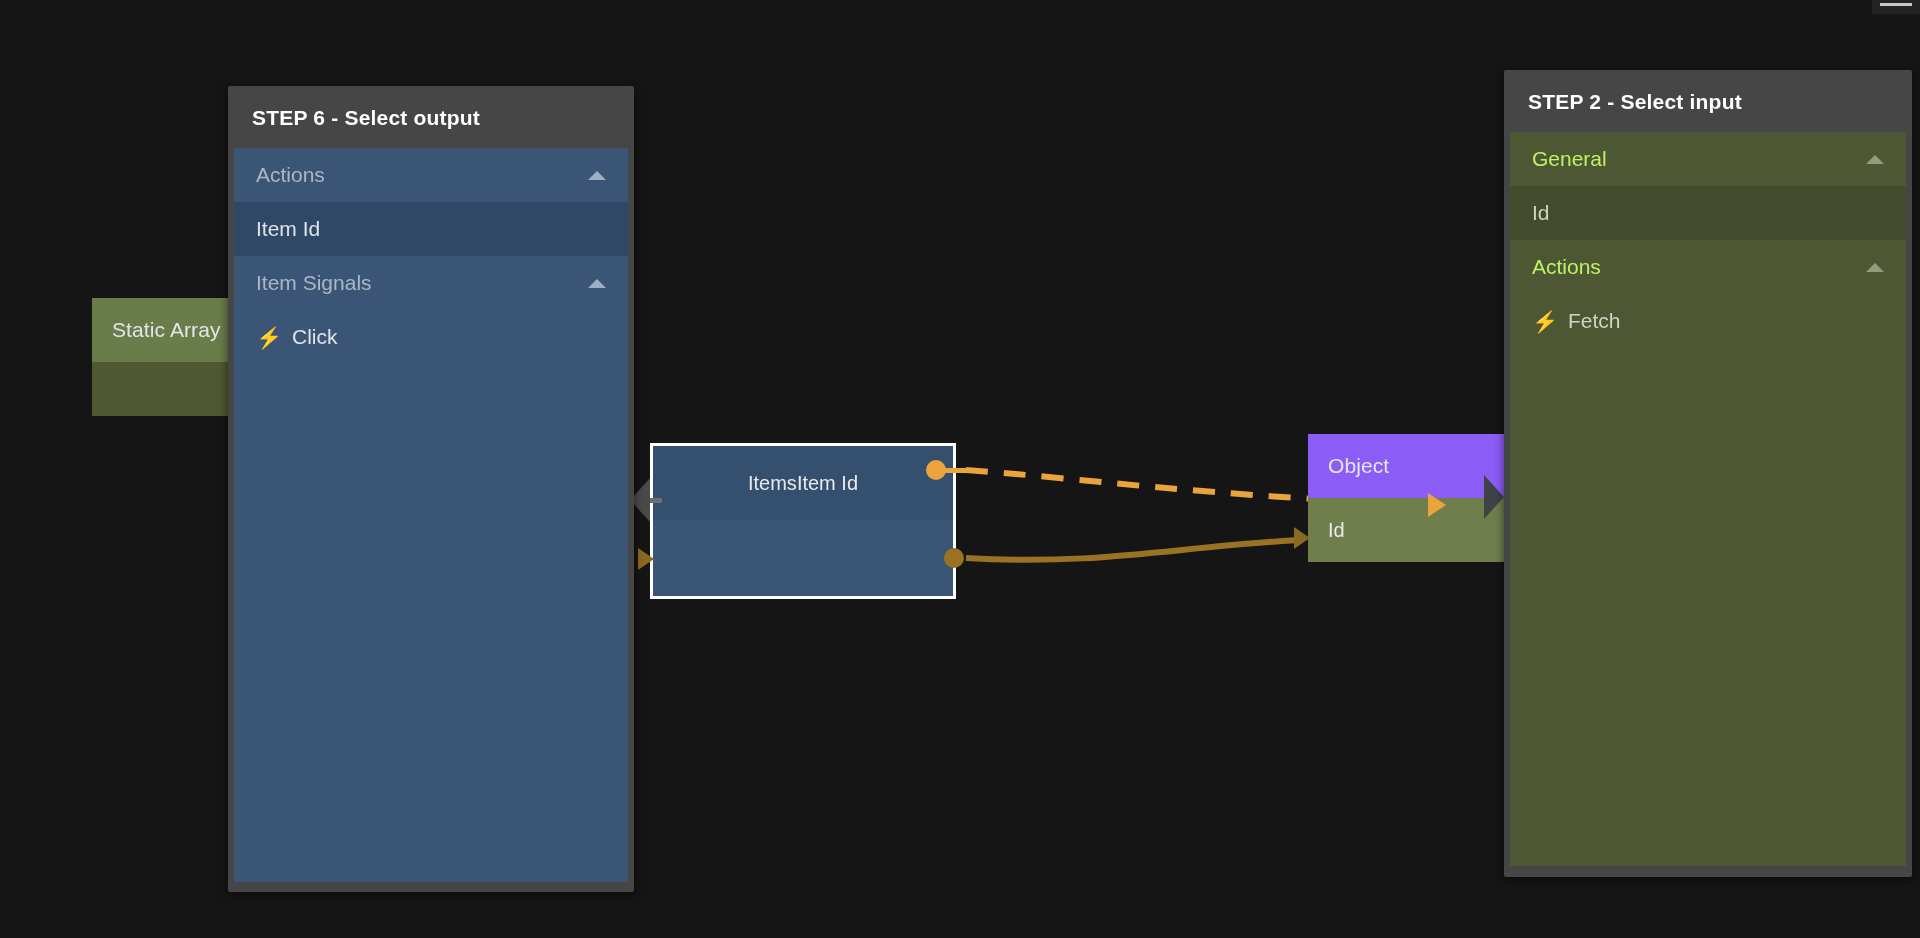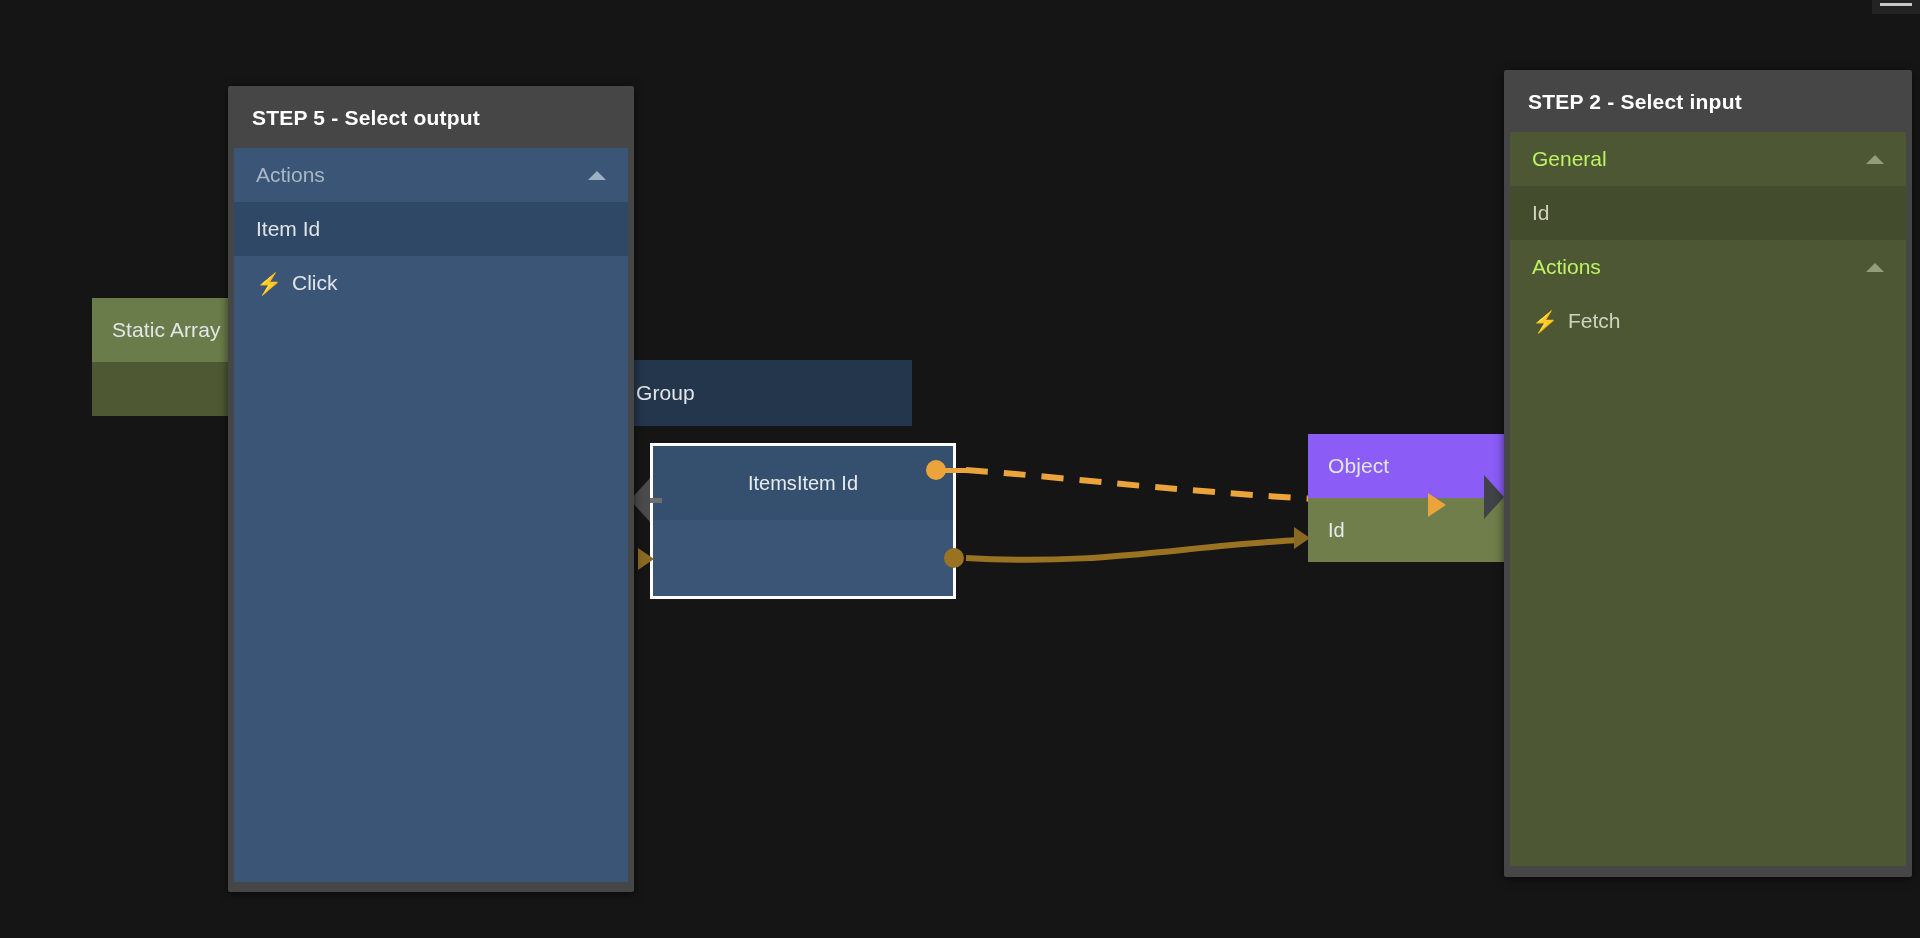--- a/index.html
+++ b/index.html
@@ -245,23 +245,20 @@
     <path d="M 966 470 C 1080 478, 1200 496, 1440 505" stroke="#eba43c" stroke-width="6" fill="none" stroke-dasharray="22 16" stroke-linecap="butt"></path>
 
     <path d="M 966 558 C 1100 566, 1180 546, 1300 540" stroke="#9a7322" stroke-width="6" fill="none"></path>
   </svg>
 
   <div class="node" id="node-static-array">
     <div class="node-header">Static Array</div>
     <div class="node-body"></div>
   </div>
 
-  <div class="node" id="node-group">
-    <div class="node-header">Group</div>
-  </div>
 
   <div class="node" id="node-repeater">
     <div class="node-body">
       <div class="port-row">
         <span>Items</span>
         <span>Item Id</span>
       </div>
     </div>
   </div>
 
@@ -279,32 +276,36 @@
         <span>Id</span>
       </div>
     </div>
   </div>
 
   <div class="chev-right" style="left:1484px; top:475px;"></div>
   <div class="arrow-in-orange" style="left:1428px; top:493px;"></div>
   <div class="arrow-in" style="left:1294px; top:527px;"></div>
 
   <div class="step-panel" id="step1">
-    <div class="step-title">STEP 5 - Select output</div>
+    <div class="step-title">STEP 6 - Select output</div>
     <div class="step-list">
 
       <div class="list-row row-group">
         <span class="row-label">Actions</span>
         <span class="chev-up"></span>
       </div>
 
       <div class="list-row row-item">
         <span class="row-label">Item Id</span>
       </div>
 
+      <div class="list-row row-group">
+        <span class="row-label">Item Signals</span>
+        <span class="chev-up"></span>
+      </div>
 
       <div class="list-row row-sig">
         <span class="bolt">⚡</span>
         <span class="row-label">Click</span>
       </div>
 
     </div>
   </div>
 
   <div class="step-panel" id="step2">

